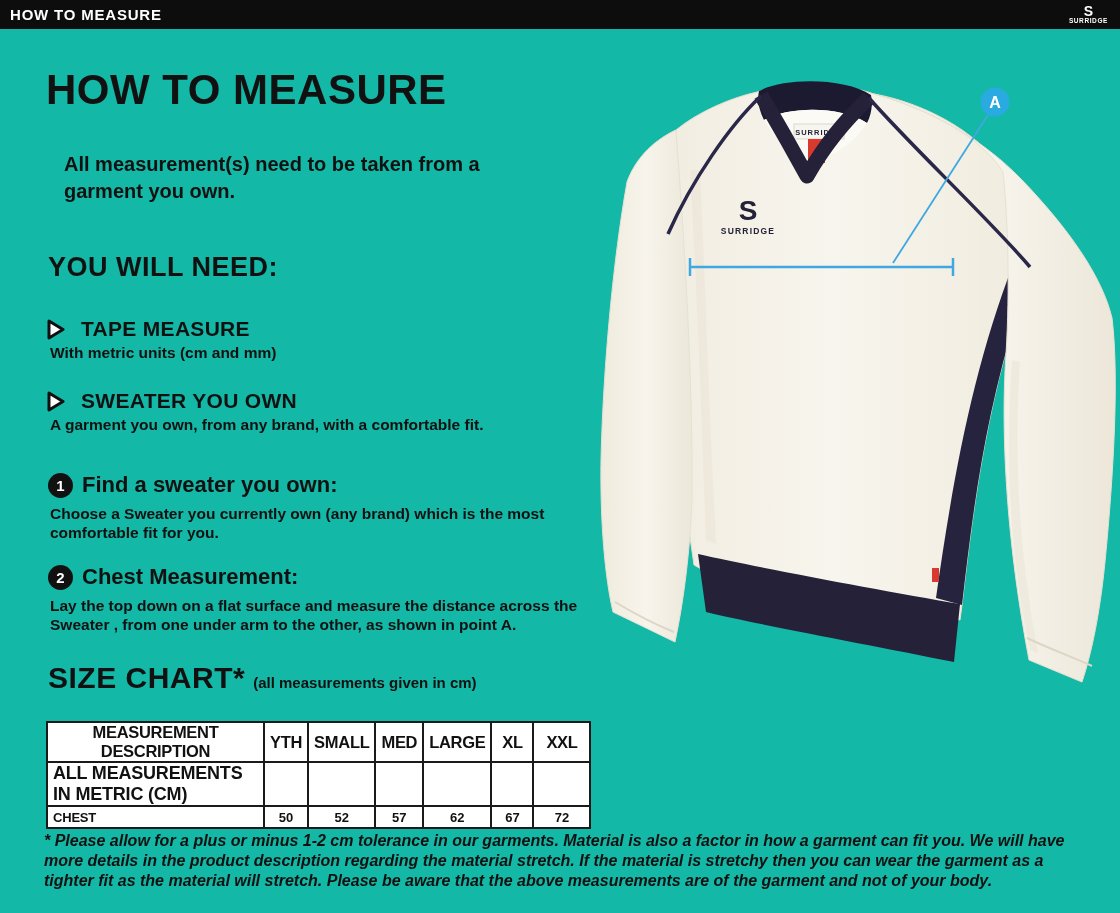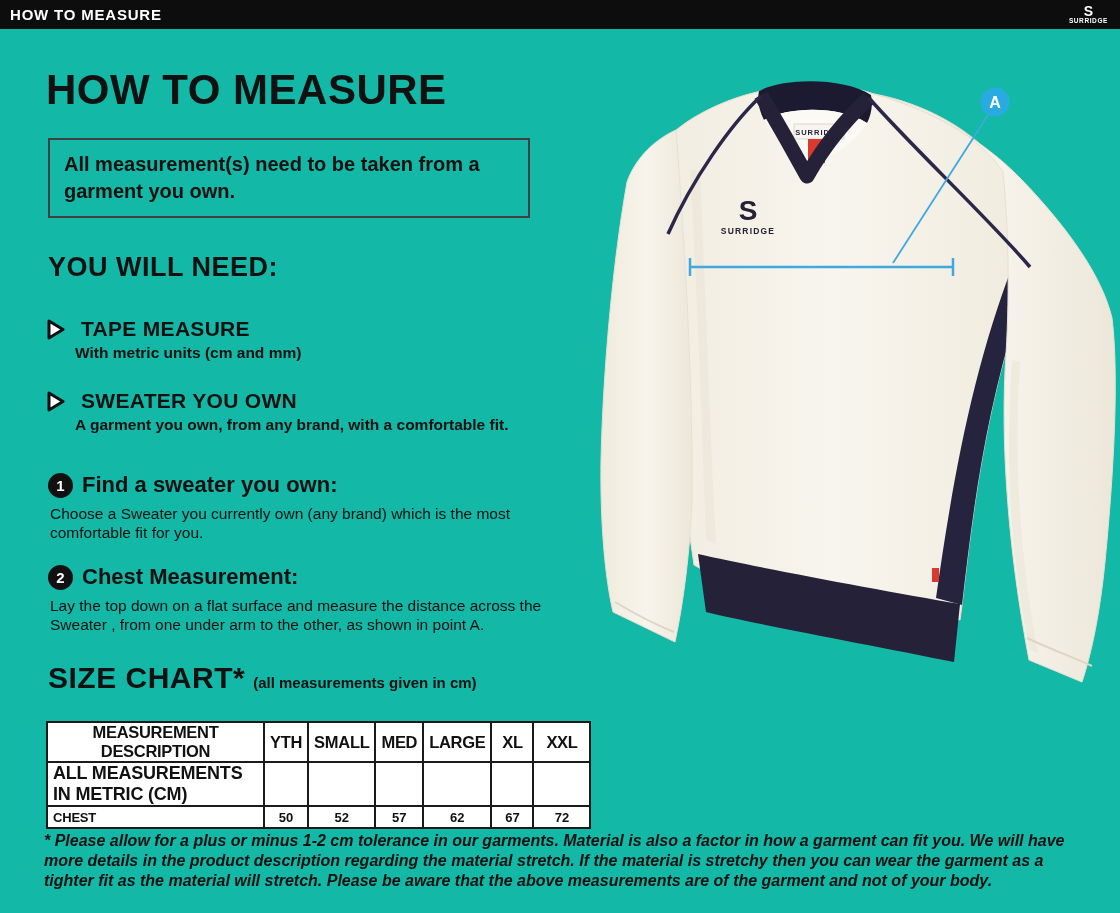--- a/index.html
+++ b/index.html
@@ -8,32 +8,32 @@
 
   
   .topbar{position:absolute;left:0;top:0;width:100%;height:29px;background:#0d0d0d;display:flex;align-items:center;justify-content:space-between;box-sizing:border-box;padding:0 8px 0 10px;}
   .topbar-title{color:#fff;font-size:15px;font-weight:700;letter-spacing:.8px;}
   .topbar-logo{display:flex;flex-direction:column;align-items:center;line-height:1;margin-right:4px;}
   .topbar-logo .mark{color:#fff;font-size:14px;font-weight:700;line-height:12px;}
   .topbar-logo .word{color:#fff;font-size:6.5px;font-weight:700;letter-spacing:.6px;margin-top:1px;}
 
   
   .h1{position:absolute;left:46px;top:66px;font-size:42px;font-weight:700;letter-spacing:.5px;color:#111;}
-  .notebox{position:absolute;left:48px;top:138px;width:482px;box-sizing:border-box;border:2px solid #404040;padding:11px 14px;font-size:20px;font-weight:700;line-height:1.35;color:#111;}
+  .notebox{position:absolute;left:48px;top:138px;width:482px;box-sizing:border-box;border:2px solid #14b8a6;padding:11px 14px;font-size:20px;font-weight:700;line-height:1.35;color:#111;}
   .ywn{position:absolute;left:48px;top:252px;font-size:27px;font-weight:700;letter-spacing:.5px;color:#111;}
 
   .need-item{position:absolute;left:46px;display:flex;align-items:center;gap:16px;}
   .need-title{font-size:21px;font-weight:700;letter-spacing:.3px;color:#111;}
-  .need-desc{position:absolute;left:50px;font-size:15.5px;font-weight:700;color:#111;margin-left:25px;}
+  .need-desc{position:absolute;left:50px;font-size:15.5px;font-weight:700;color:#111;}
   .tri{display:block;}
 
   .step-head{position:absolute;left:48px;display:flex;align-items:center;gap:9px;}
   .step-num{width:25px;height:25px;border-radius:50%;background:#111;color:#fff;font-size:15px;font-weight:700;display:flex;align-items:center;justify-content:center;}
   .step-title{font-size:22px;font-weight:700;color:#111;}
-  .step-desc{position:absolute;left:50px;width:540px;font-size:15.5px;font-weight:400;line-height:1.22;color:#111;}
+  .step-desc{position:absolute;left:50px;width:540px;font-size:15.5px;font-weight:700;line-height:1.22;color:#111;}
 
   .sc-head{position:absolute;left:48px;top:661px;display:flex;align-items:baseline;gap:8px;}
   .sc-title{font-size:30px;font-weight:700;letter-spacing:.5px;color:#111;}
   .sc-sub{font-size:15px;font-weight:700;color:#111;}
 
   table.size{position:absolute;left:46px;top:721px;border-collapse:collapse;table-layout:fixed;}
   table.size th,table.size td{border:2px solid #1a1a1a;padding:0 5px;color:#111;background:#fff;}
   table.size thead th{font-size:16.5px;font-weight:700;letter-spacing:-.3px;height:26px;text-align:center;}
   table.size thead th.first{text-align:center;}
   table.size td{font-size:18px;font-weight:700;height:17px;text-align:center;}

